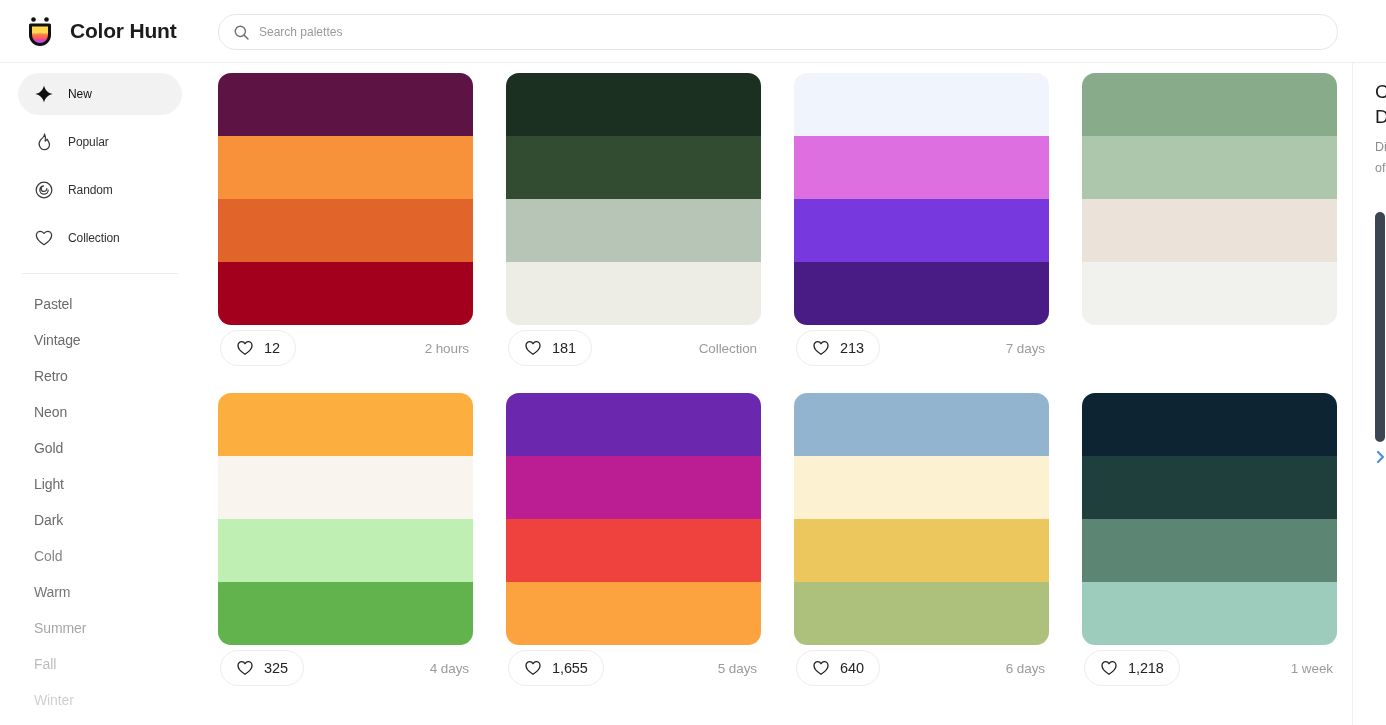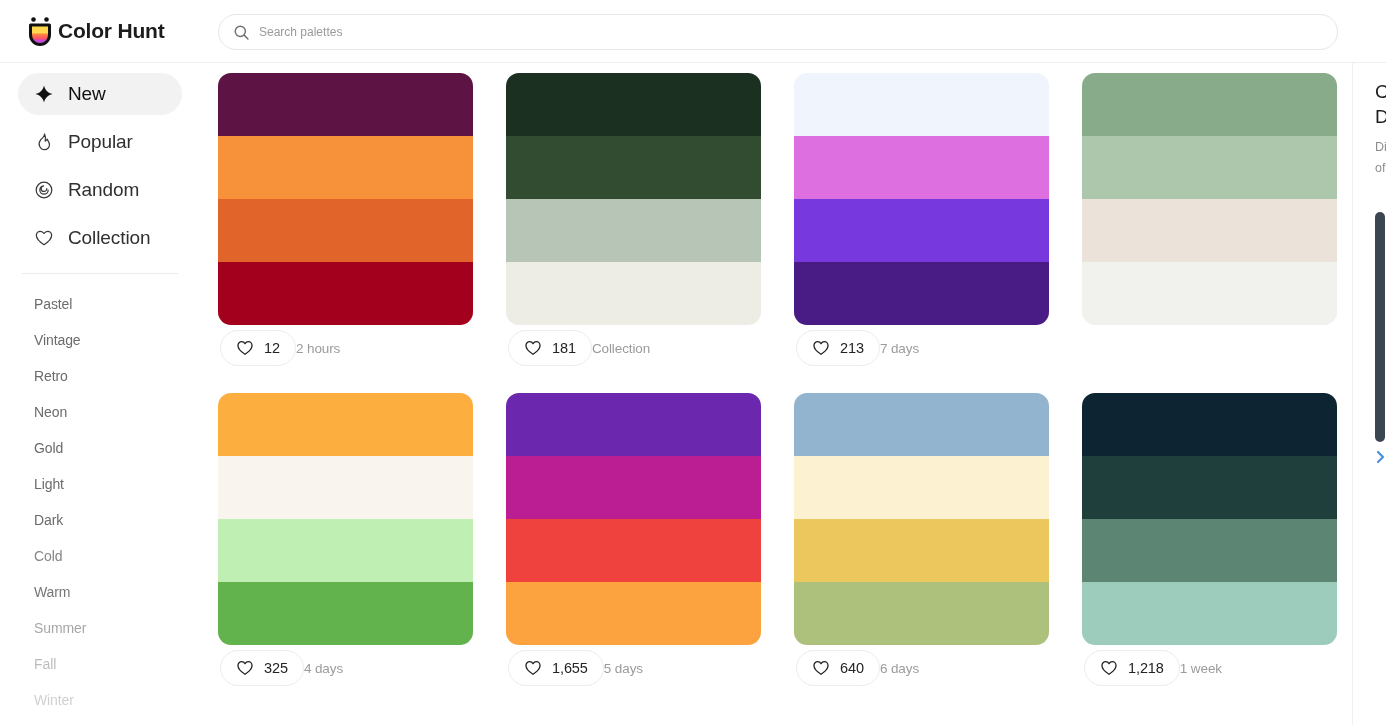--- a/index.html
+++ b/index.html
@@ -29,20 +29,21 @@
     height: 63px;
     background: #ffffff;
     border-bottom: 1px solid #eeeeee;
     display: flex;
     align-items: center;
   }
 
   .brand {
     display: flex;
     align-items: center;
+    gap: 12px;
     margin-left: 22px;
     width: 176px;
     cursor: pointer;
   }
 
   .logo-mark {
     width: 36px; height: 36px;
     display: block;
   }
 
@@ -102,21 +103,21 @@
     margin: 0 18px 6px 18px;
     padding: 0 16px;
     border-radius: 21px;
     cursor: pointer;
   }
   .nav-item.active { background: #f2f2f2; }
 
   .nav-icon { width: 20px; height: 20px; flex: 0 0 auto; display:block; }
 
   .nav-label {
-    font-size: 19px;
+    font-size: 12px;
     color: #303030;
     letter-spacing: -0.1px;
   }
   .nav-item.active .nav-label { color: #111111; font-weight: 400; }
 
   .nav-divider {
     height: 1px;
     background: #ececec;
     margin: 14px 22px 10px 22px;
   }
@@ -162,20 +163,21 @@
     display: flex;
     flex-direction: column;
     cursor: pointer;
   }
   .swatch { width: 100%; flex: 1 1 25%; }
 
   .card-footer {
     height: 46px;
     display: flex;
     align-items: center;
+    justify-content: space-between;
     padding: 0 2px;
   }
 
   .like-btn {
     display: inline-flex;
     align-items: center;
     gap: 10px;
     height: 36px;
     padding: 0 15px;
     border: 1px solid #ececec;

